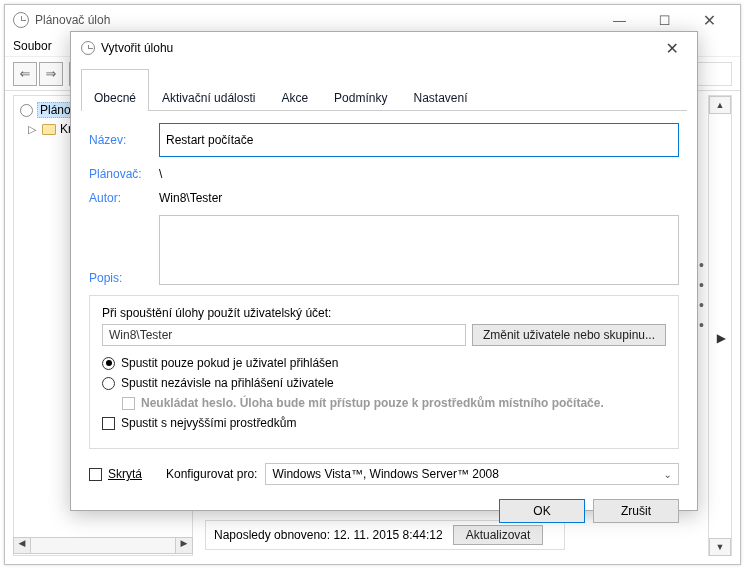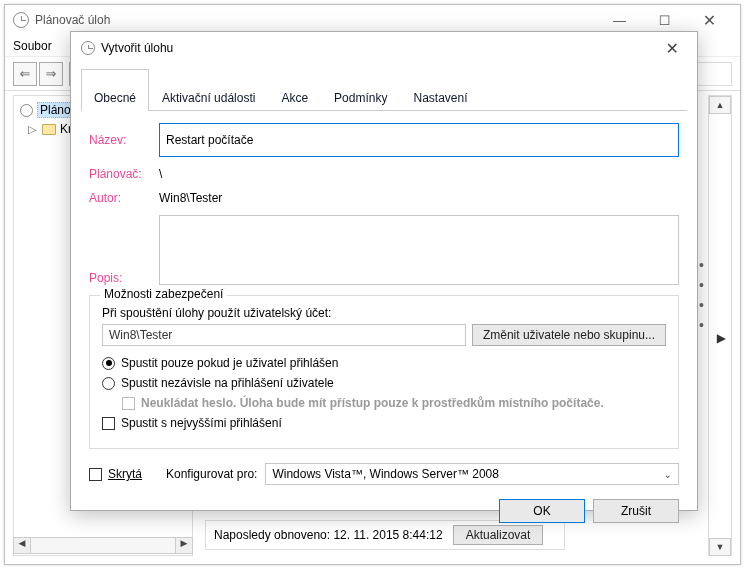--- a/index.html
+++ b/index.html
@@ -53,21 +53,21 @@
   .dlg-title .clk { width:14px; height:14px; border:1px solid #888; border-radius:8px; margin-right:6px; position:relative;}
   .dlg-title .clk::before { content:""; position:absolute; width:5px; height:1px; background:#888; left:6px; top:6px; }
   .dlg-title .clk::after { content:""; position:absolute; width:1px; height:4px; background:#888; left:6px; top:3px; }
   .dlg-close { margin-left:auto; font-size:16px; color:#444; padding:4px 8px; }
   .tab-strip { display:flex; border-bottom:1px solid #ccc; margin:4px 10px 0 10px; }
   .tab { padding:21px 12px 6px 12px; border:1px solid transparent; border-bottom:none; color:#0f172a; position:relative; top:1px; }
   .tab.active { border-color:#ccc; background:#fff; }
   .tab-page { margin:12px 18px 0 18px; }
 
   .form-row { display:flex; align-items:center; margin-bottom:10px; }
-  .form-label { width:70px; color:#ec4899; }
+  .form-label { width:70px; color:#3b82f6; }
   .input-text { flex:1; height:22px; border:1px solid #0078d7; padding:16px 6px; outline:none; background:#fff; }
   .static-val { flex:1; }
   .textarea { flex:1; height:70px; border:1px solid #c5c5c5; background:#fff; resize:none; }
 
   .group-box { border:1px solid #dcdcdc; margin:10px 18px 0 18px; padding:10px 12px 12px 12px; position:relative; }
   .group-box .legend { position:absolute; top:-9px; left:10px; background:#fff; padding:0 4px; color:#000; }
   .user-line { display:flex; align-items:center; margin:4px 0 10px 0; }
   .user-field { flex:1; height:22px; border:1px solid #c5c5c5; padding:0 6px; line-height:20px; color:#333; }
   .btn-wide { border:1px solid #adadad; background:#e9e9e9; padding:3px 10px; margin-left:6px; color:#222; }
 
@@ -172,21 +172,20 @@
       <div class="form-label">Autor:</div>
       <div class="static-val">Win8\Tester</div>
     </div>
     <div class="form-row" style="align-items:flex-end;">
       <div class="form-label">Popis:</div>
       <textarea class="textarea" style=""></textarea>
     </div>
   </div>
 
   <div class="group-box">
-    <div class="legend">Možnosti zabezpečení</div>
     <div>Při spouštění úlohy použít uživatelský účet:</div>
     <div class="user-line">
       <div class="user-field">Win8\Tester</div>
       <div class="btn-wide">Změnit uživatele nebo skupinu...</div>
     </div>
     <div class="radio-row">
       <div class="radio-outer">
           <div class="radio-dot"></div>
         </div>
       <span>Spustit pouze pokud je uživatel přihlášen</span>
@@ -194,21 +193,21 @@
     <div class="radio-row">
       <div class="radio-outer"></div>
       <span>Spustit nezávisle na přihlášení uživatele</span>
     </div>
     <div class="check-row" style="margin-left:20px;font-weight:bold;">
       <div class="checkbox disabled"></div>
       <span class="muted">Neukládat heslo.  Úloha bude mít přístup pouze k prostředkům místního počítače.</span>
     </div>
     <div class="check-row">
       <div class="checkbox"></div>
-      <span>Spustit s nejvyššími přihlášení</span>
+      <span>Spustit s nejvyššími prostředkům</span>
     </div>
   </div>
 
   <div class="footer-row">
     <div class="checkbox"></div>
     <span style="margin-right:24px;text-decoration:underline;">Skrytá</span>
     <span>Konfigurovat pro:</span>
     <div class="combo">
       <span>Windows Vista™, Windows Server™ 2008</span>
       <span class="caret">⌄</span>

